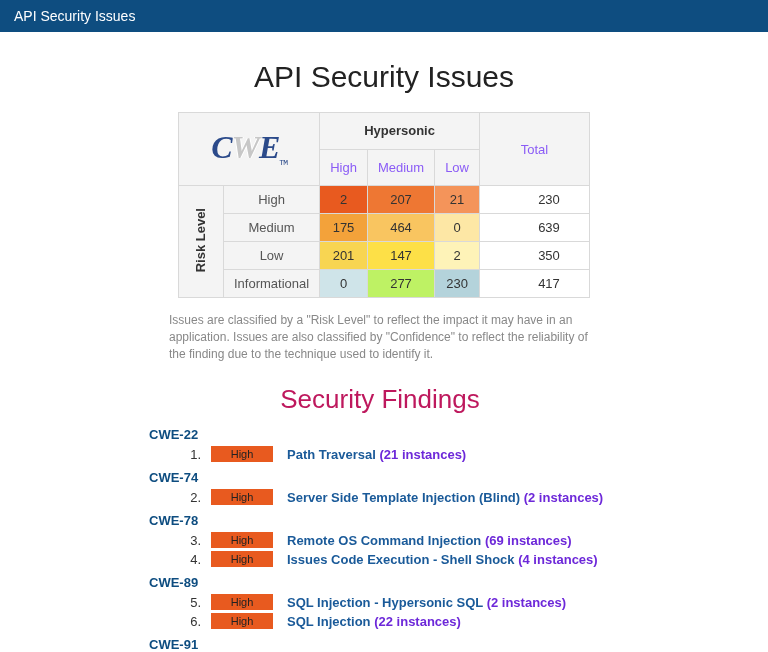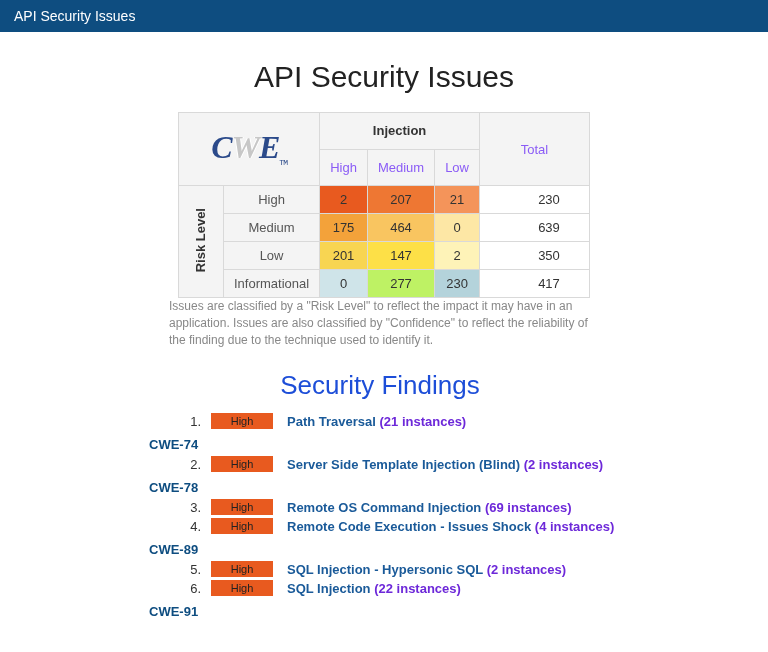--- a/index.html
+++ b/index.html
@@ -1,39 +1,39 @@
 <!DOCTYPE html>
 <html><head>
 <meta charset="utf-8">
 <style>
   html, body { margin:0; padding:0; font-family: Arial, Helvetica, sans-serif; background:#fff; color:#333; }
   body { width:768px; }
   .topbar { background:#0e4d80; color:#fff; padding:8px 14px; font-size:14px; }
   .content { padding: 18px 0 24px 0; }
   h1.page-title { text-align:center; font-weight:normal; font-size:30px; margin:10px 0 18px 0; color:#222; }
-  h2.section-title { text-align:center; font-weight:normal; font-size:26px; margin:22px 8px 12px 0; color:#1d4ed8; }
+  h2.section-title { text-align:center; font-weight:normal; font-size:26px; margin:22px 8px 12px 0; color:#be185d; }
 
   .matrix { border-collapse:collapse; margin:0 auto; font-size:13px; }
   .matrix td, .matrix th { border:1px solid #d9d9d9; text-align:center; padding:6px 10px; }
   .matrix .logo-cell { background:#f4f4f4; width:120px; height:60px; }
   .matrix .conf-header { background:#f4f4f4; font-weight:bold; }
   .matrix .sub-header { background:#f4f4f4; font-weight:normal; color:#8b5cf6; }
   .matrix .risk-header { background:#f4f4f4; font-weight:bold; width:24px; }
   .matrix .risk-header span { display:inline-block; writing-mode:vertical-rl; transform:rotate(180deg); }
   .matrix .row-label { background:#f4f4f4; color:#555; }
   .matrix .total-col { background:#fff; color:#333;padding-left:39px; }
   .matrix .total-col, .matrix .sub-header.total { width:60px; }
 
   .cwe-logo { font-weight:bold; font-style:italic; font-size:32px; letter-spacing:-1px; font-family: Georgia, 'Times New Roman', serif; line-height:1; }
   .cwe-logo .c { color:#2b4a8a; }
   .cwe-logo .w { color:#c7c7c7; text-shadow: -1px 0 #fff, 1px 0 #fff; }
   .cwe-logo .e { color:#2b4a8a; }
   .cwe-logo .tm { font-size:8px; vertical-align:sub; color:#2b4a8a; font-style:normal; font-weight:normal;font-family:Liberation Mono, monospace; }
 
-  .caption { width:430px; margin:0 auto 0 auto; font-size:12px; color:#888; line-height:1.4; }
+  .caption { width:430px; margin:14px auto 0 auto; font-size:12px; color:#888; line-height:1.4; }
 
   .findings { width:470px; margin:0 auto; font-size:13px; }
   .cwe-heading { color:#0e4d80; font-weight:bold; margin:8px 0 4px 0; }
   .finding-row { display:flex; align-items:center; margin:3px 0 3px 24px; }
   .finding-idx { width:28px; text-align:right; color:#333; margin-right:10px; }
   .sev-badge { display:inline-block; width:62px; text-align:center; font-size:11px; padding:2px 0; margin-right:14px; color:#222; }
   .sev-high { background:#e85a1f; }
   .finding-title { color:#1a5a99; font-weight:bold; }
   .finding-count { color:#6d28d9; font-weight:bold; }
 </style>
@@ -49,21 +49,21 @@
   <h1 class="page-title">API Security Issues</h1>
 
   <table class="matrix">
     <tbody>
         <tr>
       <td class="logo-cell" rowspan="2" colspan="2">
         <span class="cwe-logo">
           <span class="c">C</span><span class="w">W</span><span class="e">E</span><span class="tm">TM</span>
         </span>
       </td>
-      <th class="conf-header" colspan="3">Injection</th>
+      <th class="conf-header" colspan="3">Hypersonic</th>
       <td class="sub-header total" rowspan="2">Total</td>
     </tr>
     <tr>
       <td class="sub-header">High</td>
       <td class="sub-header">Medium</td>
       <td class="sub-header">Low</td>
     </tr>
     </tbody>
       <tbody id="matrix-body">
         <tr>
@@ -96,41 +96,42 @@
           <td class="total-col">417</td>
         </tr>
       </tbody>
   </table>
 
   <p class="caption">Issues are classified by a "Risk Level" to reflect the impact it may have in an application. Issues are also classified by "Confidence" to reflect the reliability of the finding due to the technique used to identify it.</p>
 
   <h2 class="section-title">Security Findings</h2>
 
   <div class="findings" id="findings-list">
+      <div class="cwe-heading">CWE-22</div>
       <div class="finding-row">
         <span class="finding-idx">1.</span>
         <span class="sev-badge sev-high">High</span>
         <span><span class="finding-title">Path Traversal </span><span class="finding-count">(21 instances)</span></span>
       </div>
       <div class="cwe-heading">CWE-74</div>
       <div class="finding-row">
         <span class="finding-idx">2.</span>
         <span class="sev-badge sev-high">High</span>
         <span><span class="finding-title">Server Side Template Injection (Blind) </span><span class="finding-count">(2 instances)</span></span>
       </div>
       <div class="cwe-heading">CWE-78</div>
       <div class="finding-row">
         <span class="finding-idx">3.</span>
         <span class="sev-badge sev-high">High</span>
         <span><span class="finding-title">Remote OS Command Injection </span><span class="finding-count">(69 instances)</span></span>
       </div>
       <div class="finding-row">
         <span class="finding-idx">4.</span>
         <span class="sev-badge sev-high">High</span>
-        <span><span class="finding-title">Remote Code Execution - Issues Shock </span><span class="finding-count">(4 instances)</span></span>
+        <span><span class="finding-title">Issues Code Execution - Shell Shock </span><span class="finding-count">(4 instances)</span></span>
       </div>
       <div class="cwe-heading">CWE-89</div>
       <div class="finding-row">
         <span class="finding-idx">5.</span>
         <span class="sev-badge sev-high">High</span>
         <span><span class="finding-title">SQL Injection - Hypersonic SQL </span><span class="finding-count">(2 instances)</span></span>
       </div>
       <div class="finding-row">
         <span class="finding-idx">6.</span>
         <span class="sev-badge sev-high">High</span>

